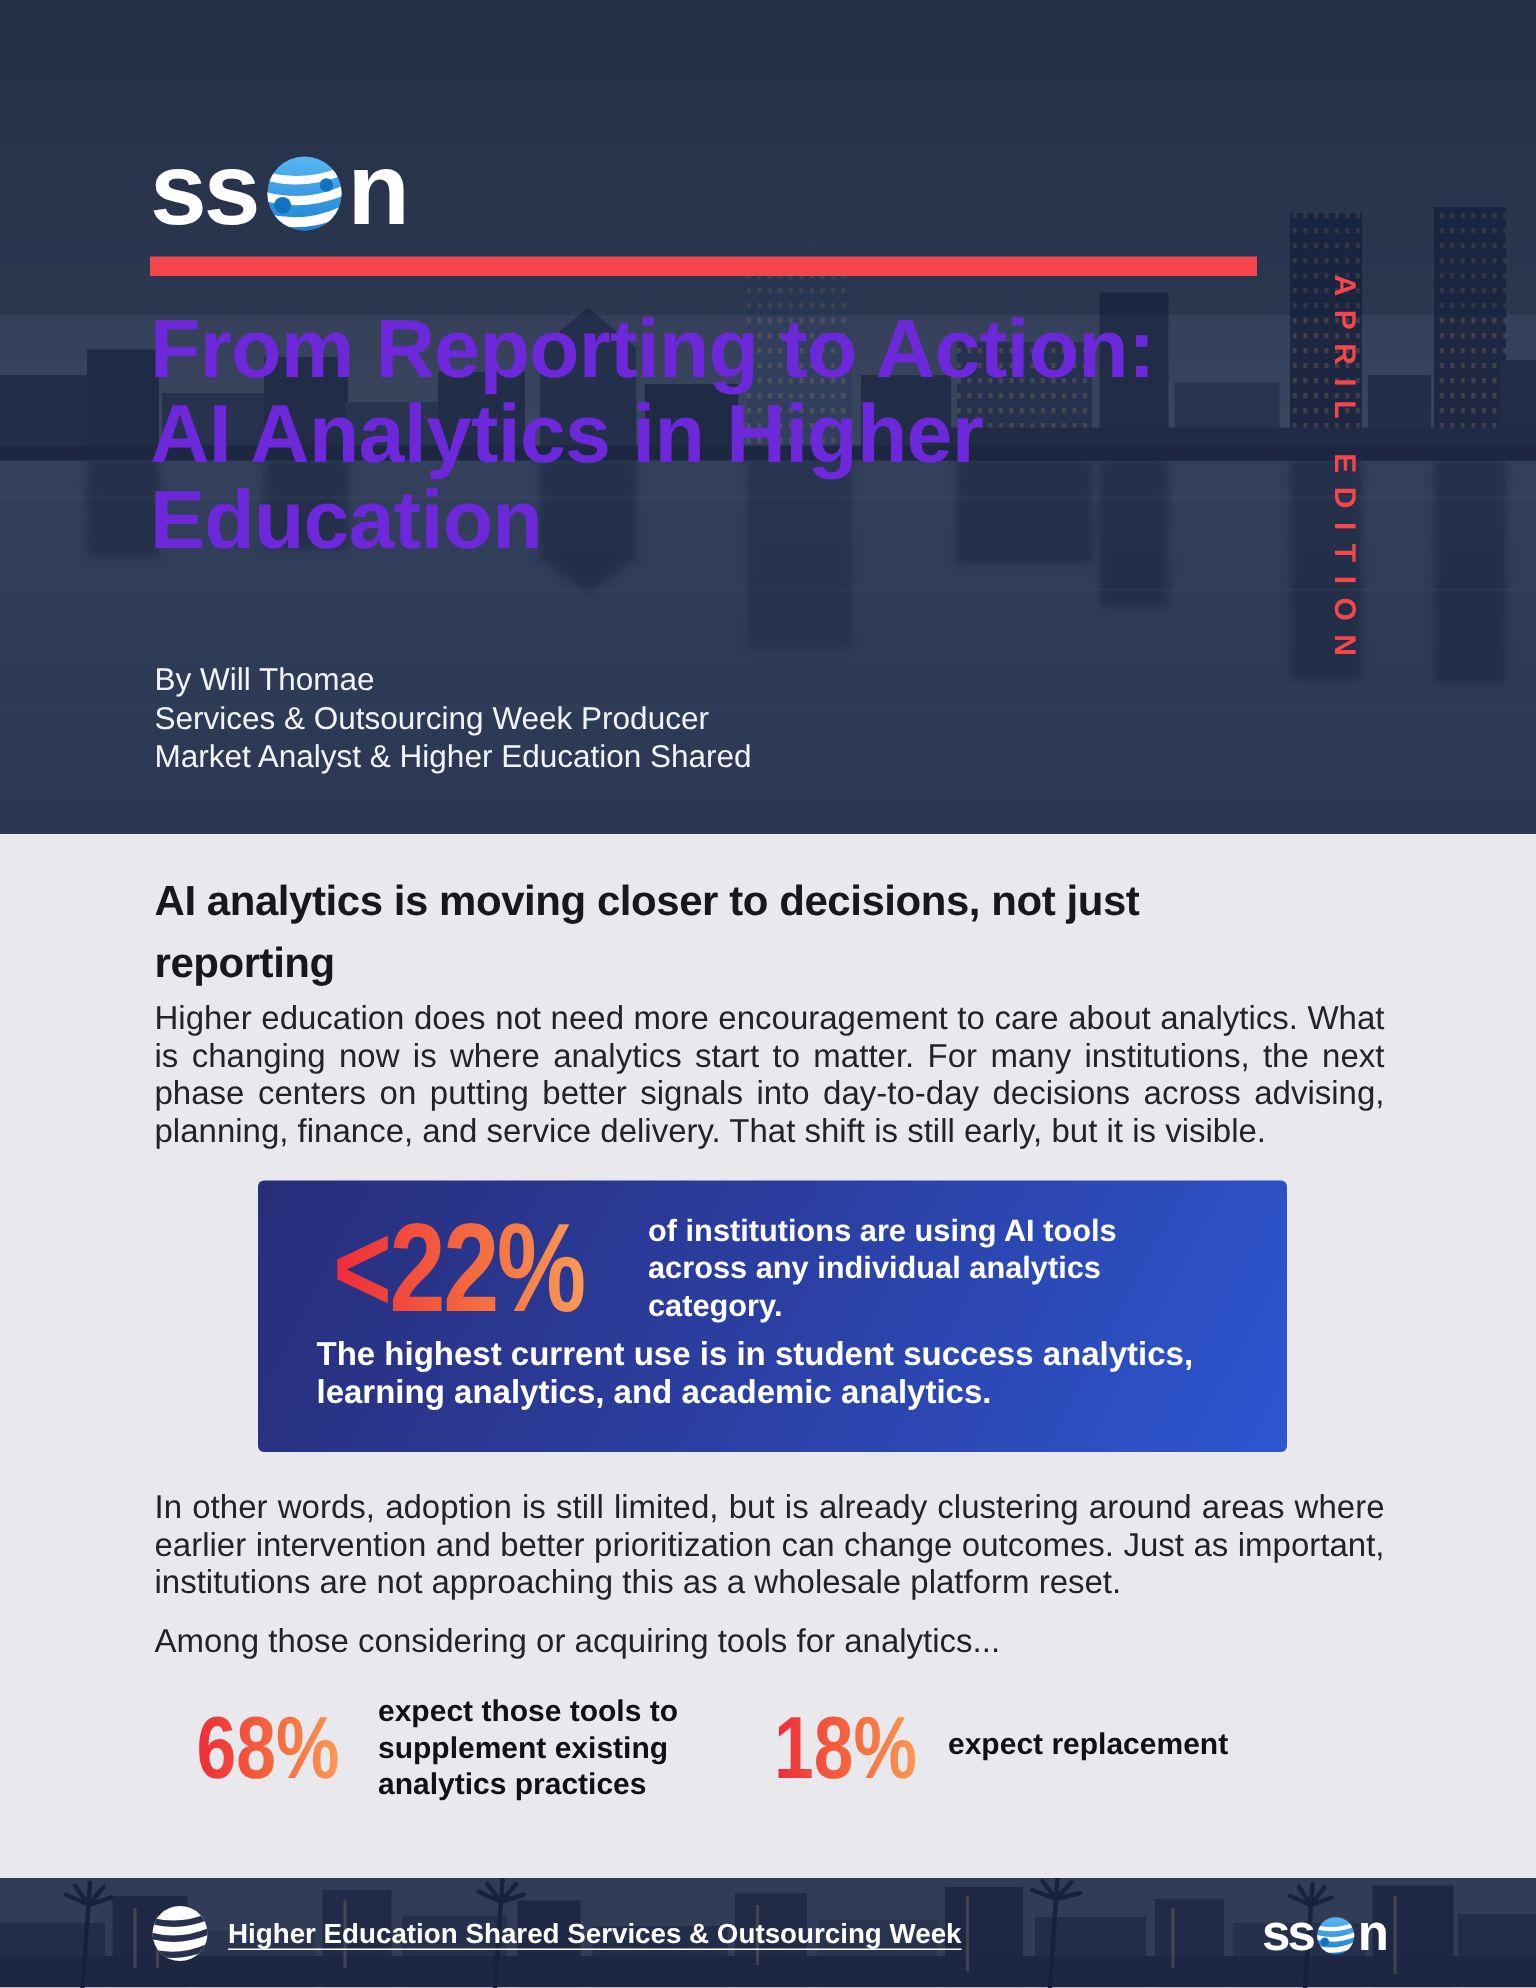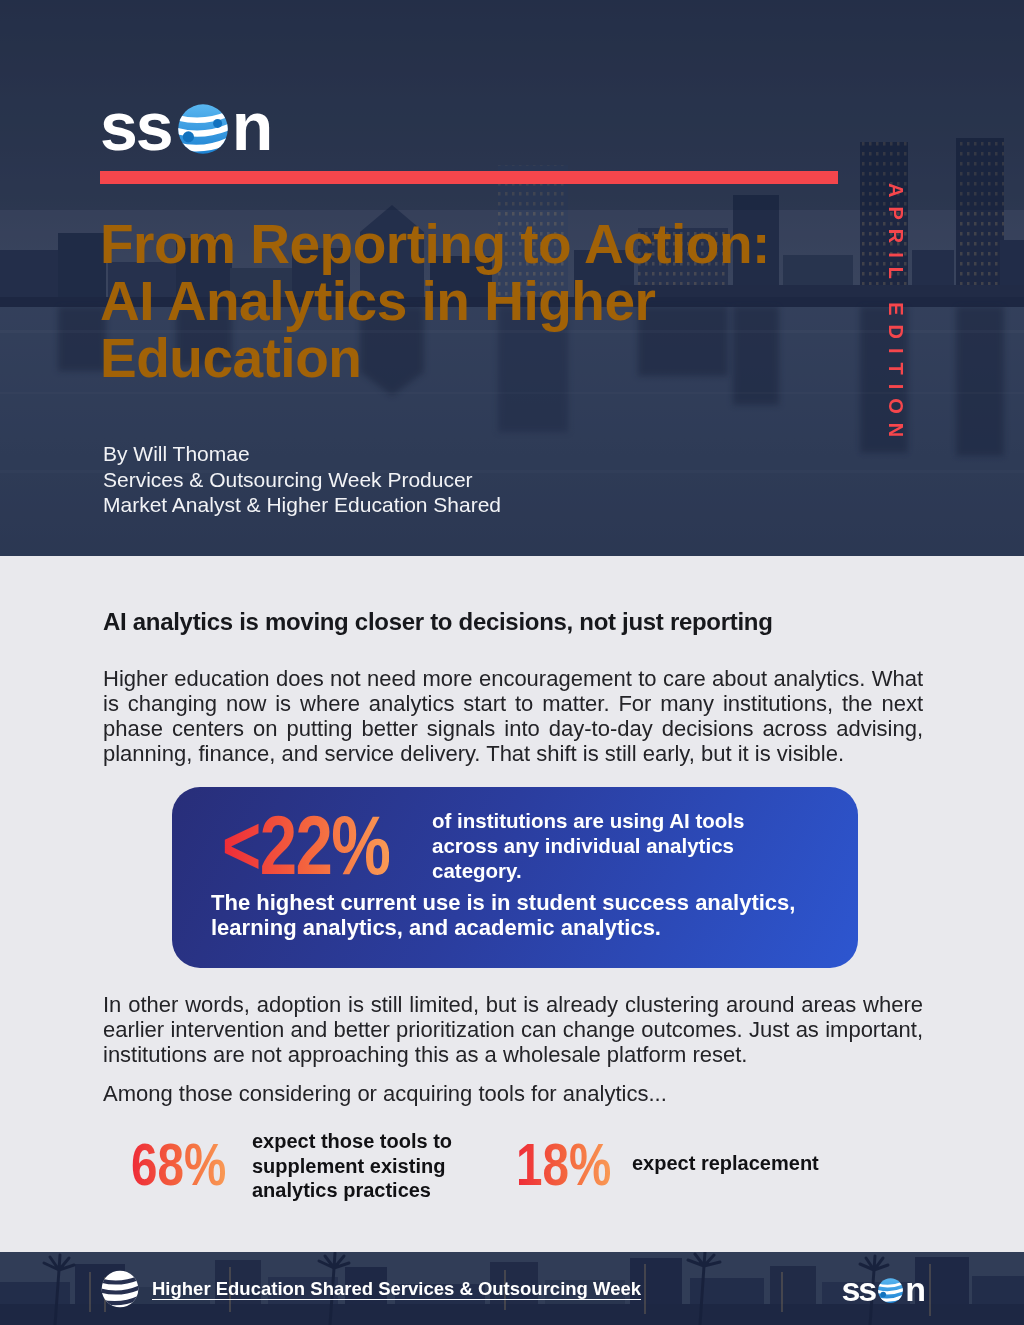--- a/index.html
+++ b/index.html
@@ -10,41 +10,41 @@
   .hero { position:absolute; top:0; left:0; width:1024px; height:556px; overflow:hidden; }
   .hero-bg { position:absolute; inset:0; width:100%; height:100%; display:block; }
 
   .logo { display:flex; align-items:center; color:#ffffff; font-weight:700; }
   .logo span { line-height:1; letter-spacing:-2px; }
   .logo-hero { position:absolute; left:100px; top:92px; font-size:68px; }
   .logo-hero .globe { width:54px; height:54px; margin:6px 2px 0 4px; }
 
   .red-rule { position:absolute; left:100px; top:171px; width:738px; height:13px; background:#f5464c; }
 
-  .title { position:absolute; left:100px; top:216px; width:700px; color:#a16207;
+  .title { position:absolute; left:100px; top:204px; width:700px; color:#6d28d9;
            font-size:55px; line-height:57px; font-weight:700; letter-spacing:-0.5px; }
 
   .byline { position:absolute; left:103px; top:441px; color:#f2f3f6; font-size:21px; line-height:25.5px; font-weight:400; }
 
   .edition { position:absolute; left:884px; top:183px; height:360px; color:#f5464c;
              writing-mode:vertical-rl; font-size:20px; font-weight:700; letter-spacing:9px; }
 
   
   .content { position:absolute; top:556px; left:0; width:1024px; height:696px; background:#e9e9ed; }
 
   .heading { position:absolute; left:103px; top:24px; width:770px; color:#17181c;
-             font-size:24px; line-height:41px; font-weight:700; letter-spacing:-0.3px;margin-top:21px; }
+             font-size:28px; line-height:41px; font-weight:700; letter-spacing:-0.3px; }
 
   .body-text { position:absolute; left:103px; width:820px; color:#232327;
                font-size:22px; line-height:25px; text-align:justify; }
   .p1 { top:110px; }
   .p2 { top:436px; }
   .p3 { top:525px; text-align:left; }
 
-  .callout { position:absolute; left:172px; top:231px; width:686px; height:181px; border-radius:28px;
+  .callout { position:absolute; left:172px; top:231px; width:686px; height:181px; border-radius:4px;
              background:linear-gradient(118deg, #282e79 0%, #2b3d9e 45%, #2d56d0 100%); }
   .stat-huge { position:absolute; left:50px; top:16px; font-size:84px; font-weight:700; line-height:1;
                transform:scaleX(0.8); transform-origin:left top; letter-spacing:-2px; }
   .callout-desc { position:absolute; left:260px; top:21px; width:360px; color:#ffffff;
                   font-size:20.5px; line-height:25px; font-weight:700; }
   .callout-detail { position:absolute; left:39px; top:103px; width:612px; color:#ffffff;
                     font-size:22px; line-height:25px; font-weight:700; }
 
   .grad { background:linear-gradient(90deg, #ee2b38 0%, #f4693f 55%, #f99a55 100%);
           -webkit-background-clip:text; background-clip:text;

